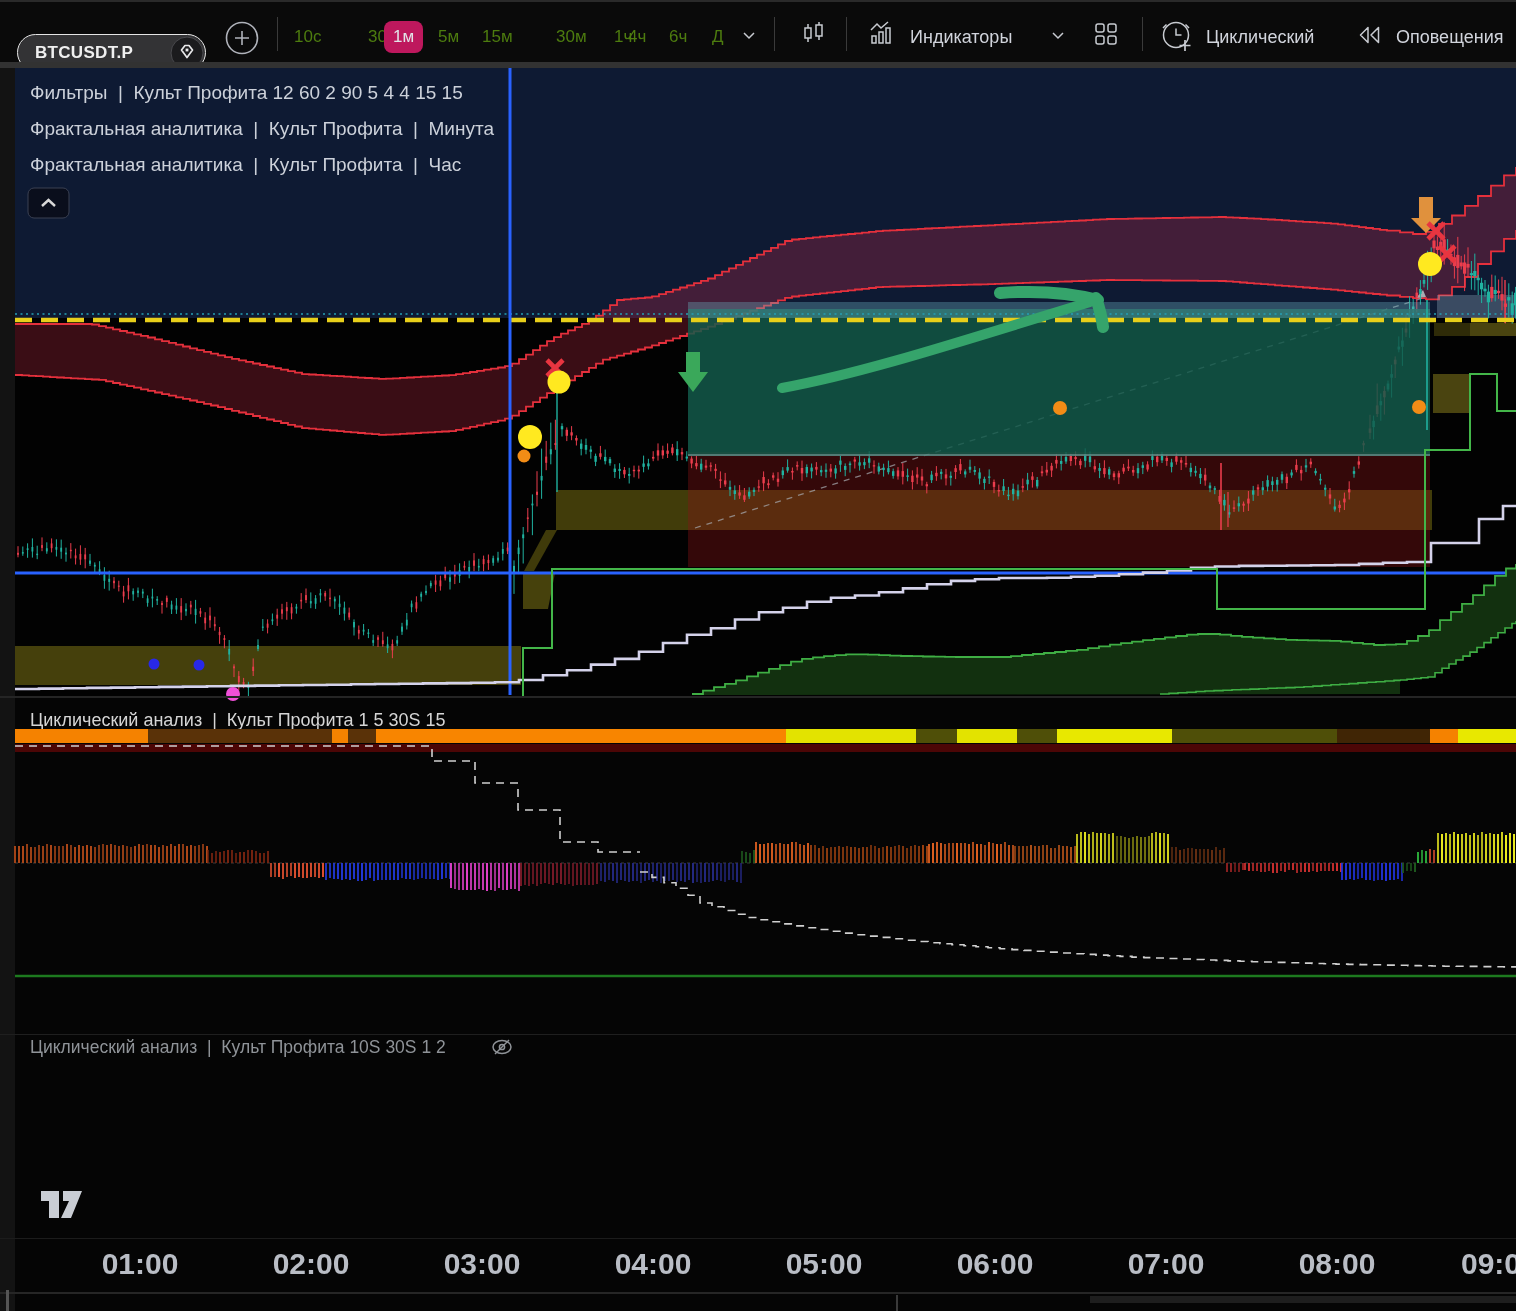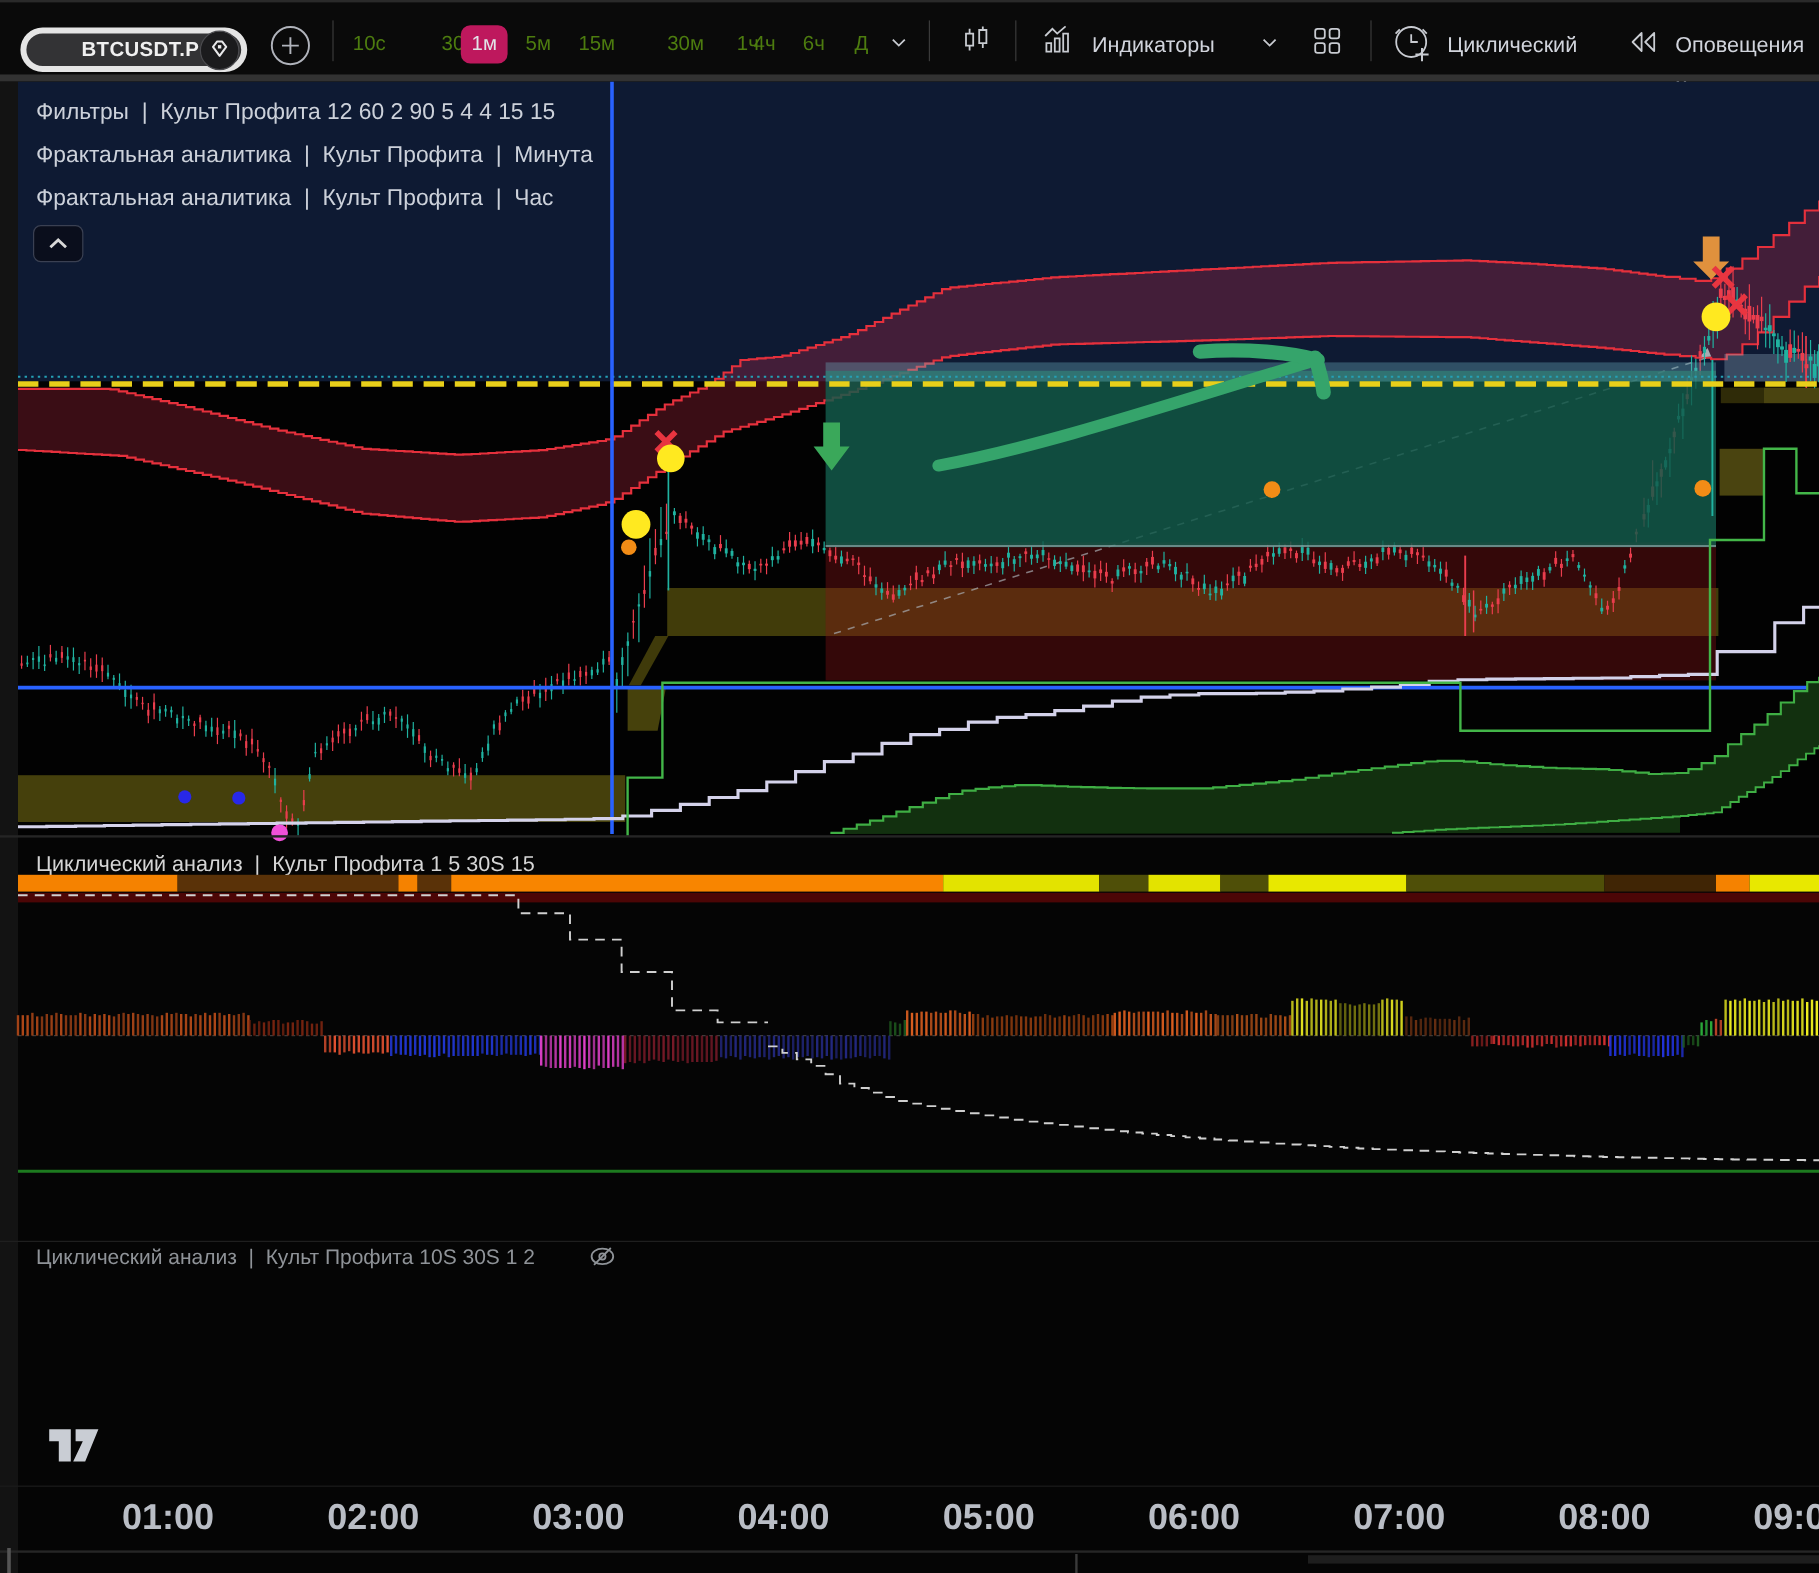--- a/index.html
+++ b/index.html
@@ -1,17 +1,17 @@
 <!DOCTYPE html>
 <html><head><meta charset="utf-8"><style>
 *{margin:0;padding:0;box-sizing:border-box}
 html,body{width:1516px;height:1311px;background:#000;overflow:hidden;font-family:"Liberation Sans",sans-serif}
 #tb{position:absolute;top:0;left:0;width:1516px;height:62px;background:#0a0a0a;border-top:2px solid #2a2a2a}
 #grey{position:absolute;top:62px;left:0;width:1516px;height:6px;background:#323232}
-.pill{position:absolute;left:17px;top:21px;width:189px;height:37px;background:#333335;border:5px solid #e5e5e5;border-radius:19px;display:flex;align-items:center;justify-content:flex-end;padding:0 1px 0 17px}
+.pill{position:absolute;left:17px;top:32px;width:189px;height:37px;background:#333335;border:1px solid #e5e5e5;border-radius:19px;display:flex;align-items:center;justify-content:space-between;padding:0 1px 0 17px}
 .sym{font-size:17px;font-weight:bold;color:#f0f0f0;letter-spacing:.3px}
 .abs{position:absolute}
 .vsep{position:absolute;top:15px;width:1px;height:34px;background:#3a3a3a}
 .tf{position:absolute;top:19px;height:32px;line-height:32px;padding:0 9px;font-size:17px;color:#4d7c0f;border-radius:8px}
 .tf.sel{background:#be185d;color:#e2e4e8}
 .tbt{position:absolute;top:19px;height:32px;line-height:32px;font-size:18px;color:#d1d4dc}
 </style></head>
 <body>
 
 <div id="tb">

